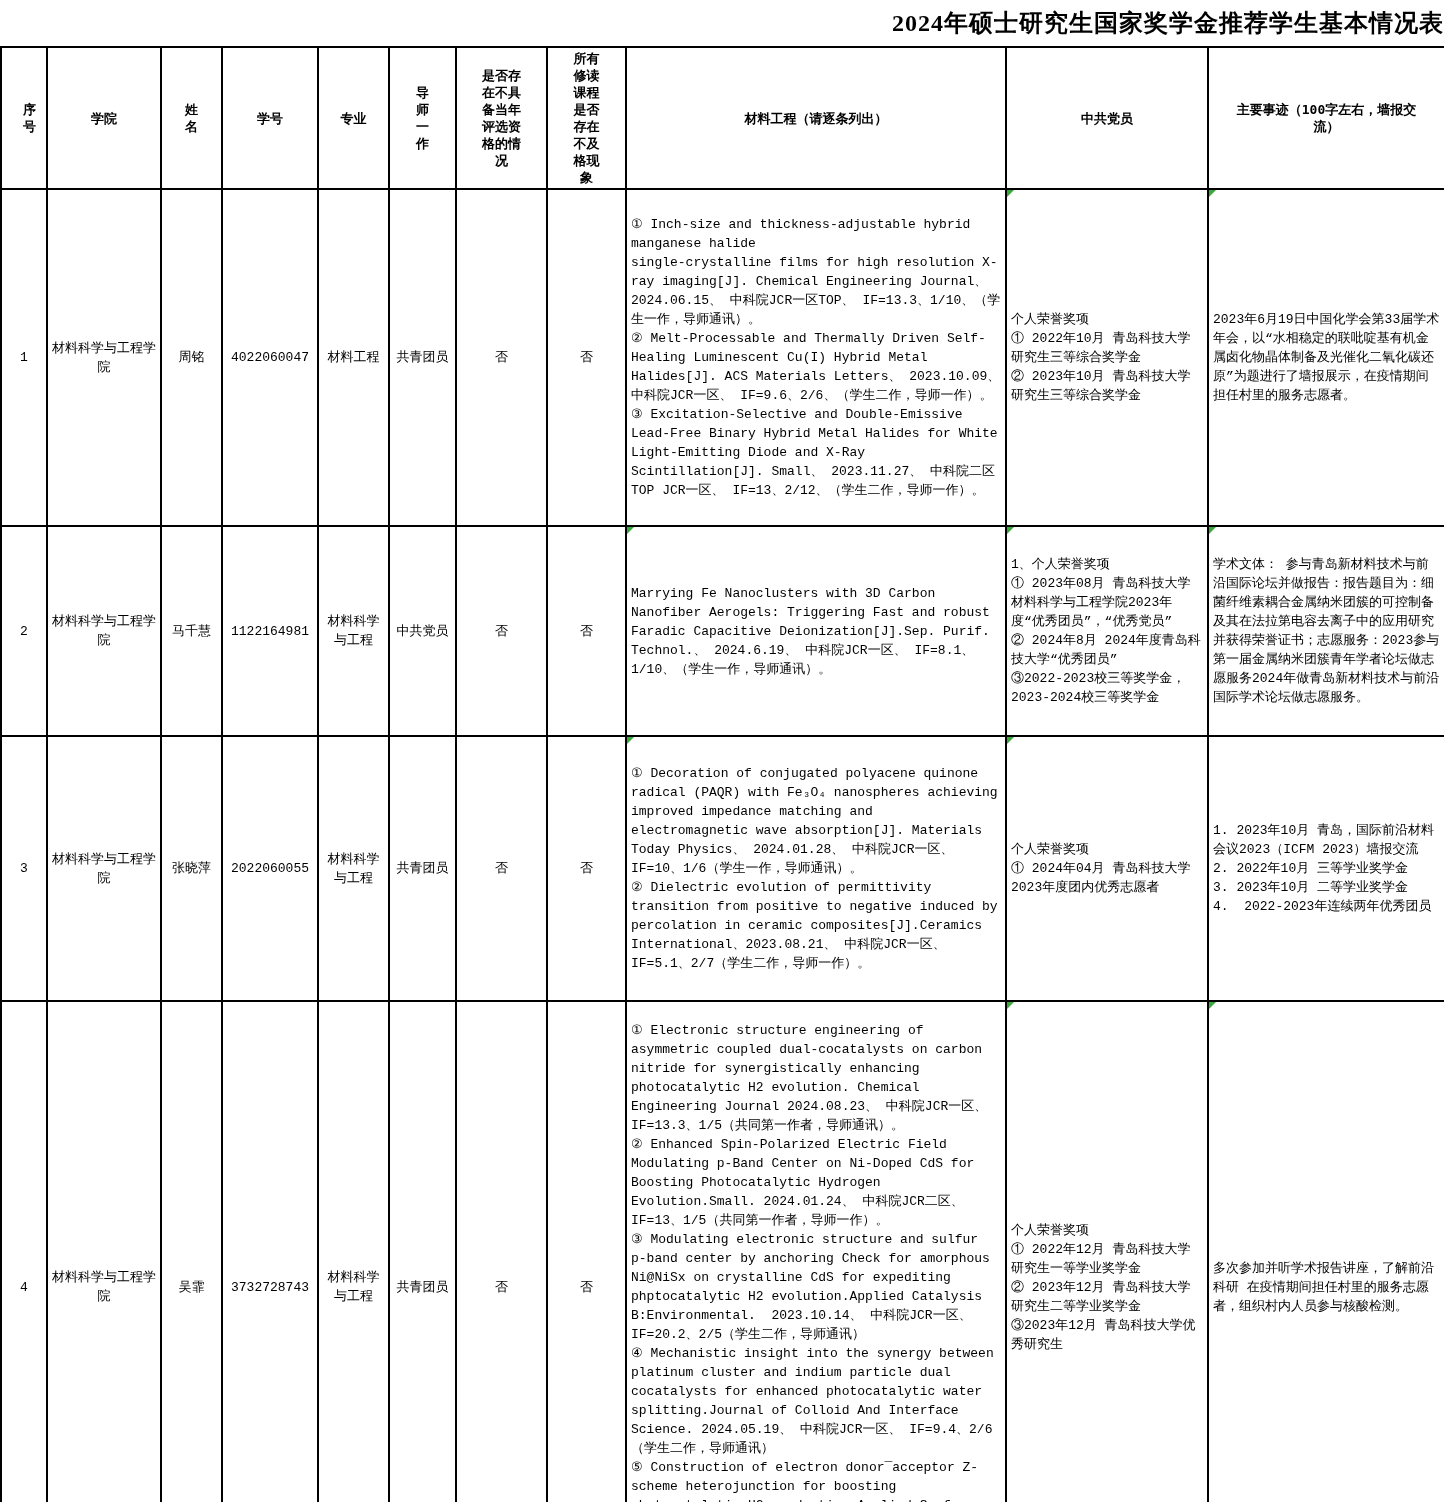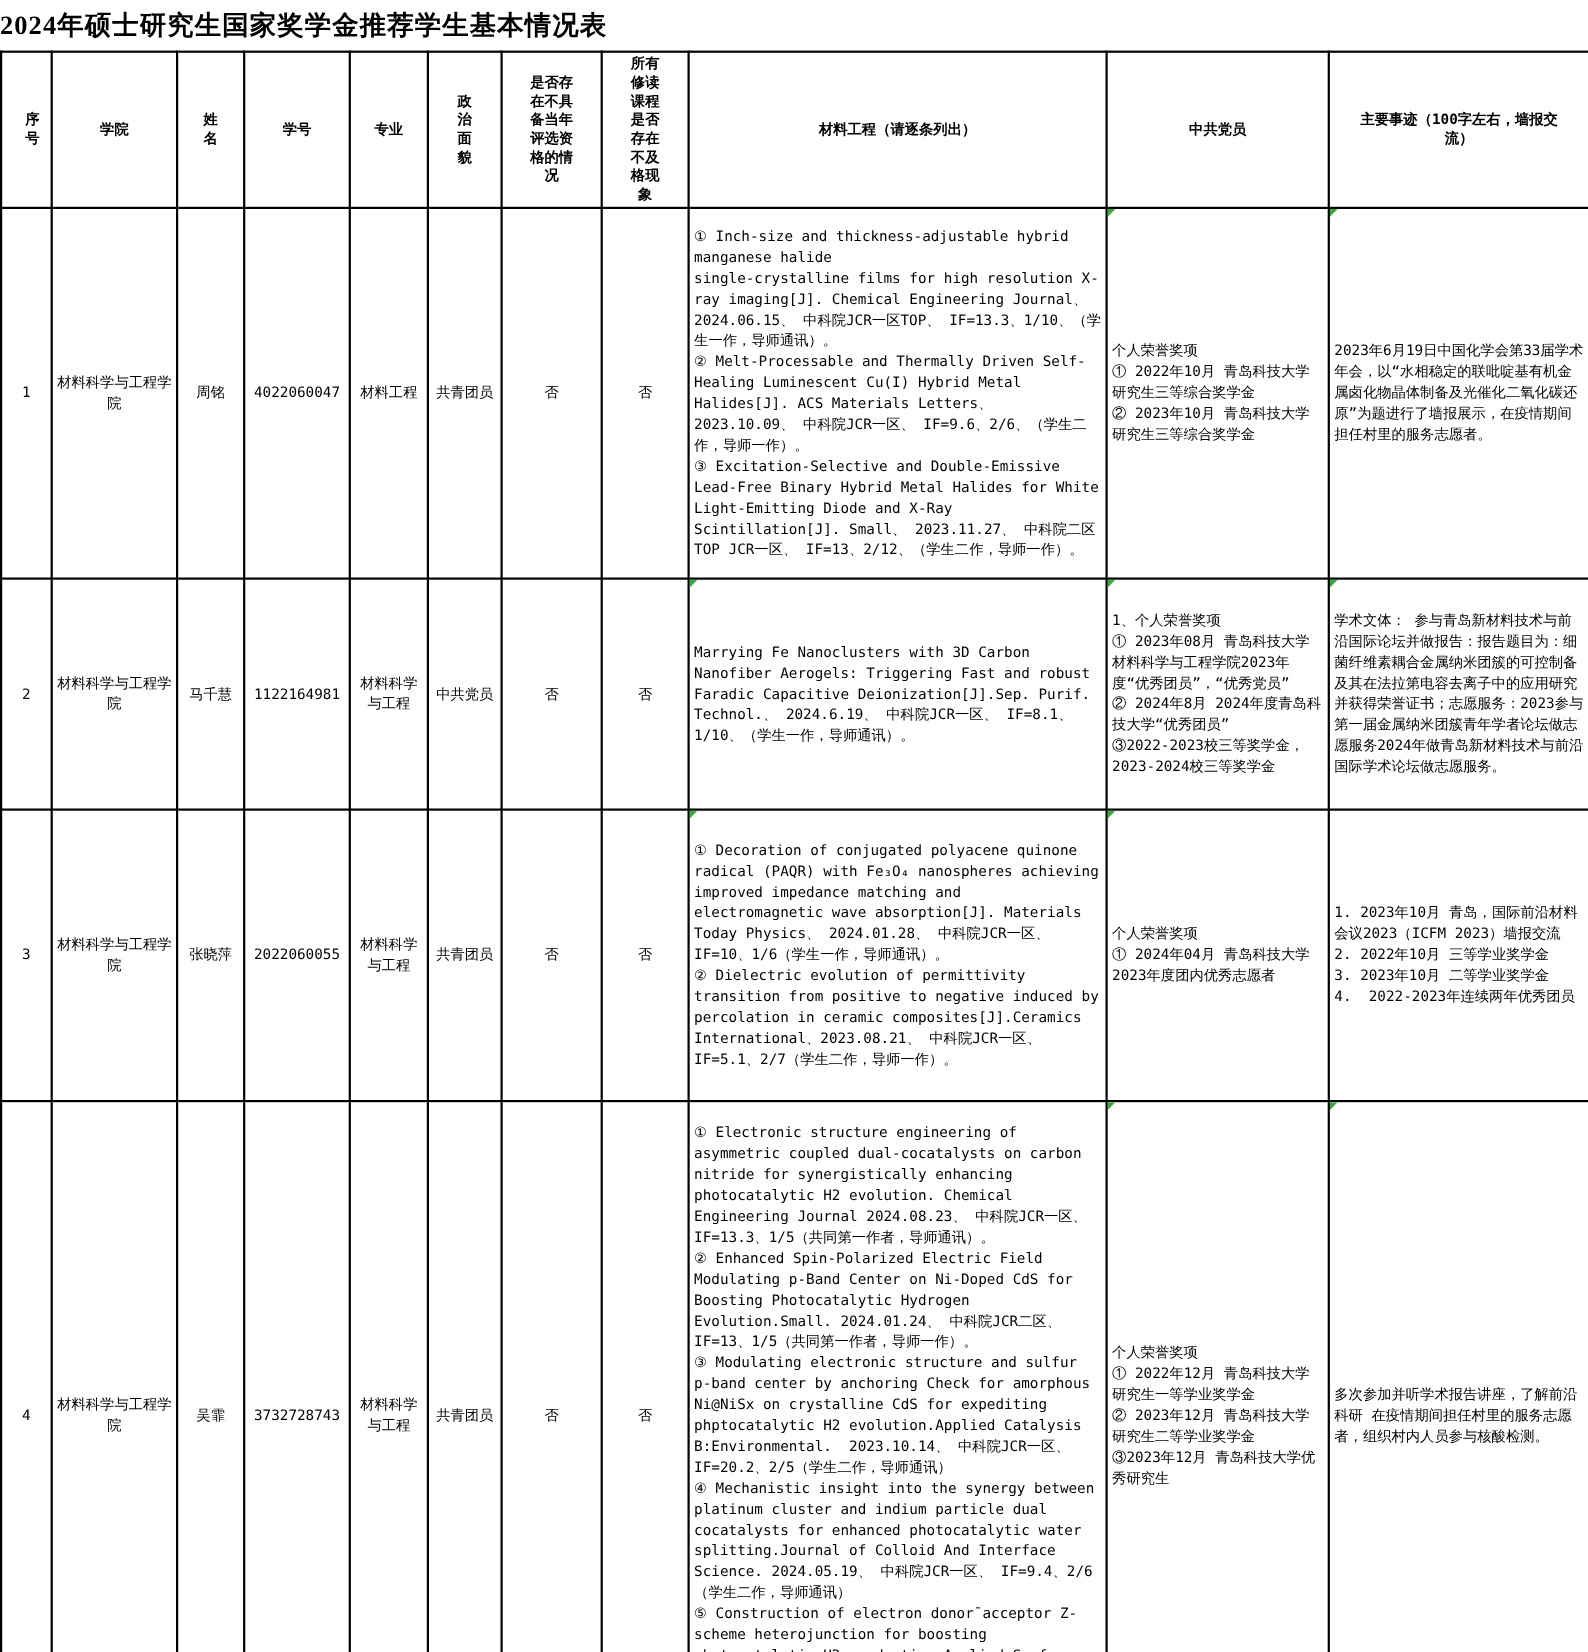--- a/index.html
+++ b/index.html
@@ -7,21 +7,21 @@
   html, body { margin: 0; padding: 0; background: #ffffff; }
   body {
     width: 1444px;
     color: #000;
     font-family: "DejaVu Sans Mono", "Liberation Sans", sans-serif;
   }
   .title-bar {
     height: 46px;
     display: flex;
     align-items: center;
-    justify-content: flex-start;
+    justify-content: flex-end;
   }
   .title-bar .title {
     font-family: "Liberation Serif", "DejaVu Serif", serif;
     font-weight: bold;
     font-size: 24px;
     letter-spacing: 1px;
   }
   table.main {
     width: 1444px;
     table-layout: fixed;
@@ -37,20 +37,21 @@
     font-weight: bold;
     line-height: 17px;
     text-align: center;
     padding: 2px 21px;
     word-break: break-all;
   }
   td {
     font-size: 13px;
     line-height: 19px;
     padding: 1px 4px;
+    font-family: Liberation Mono, monospace;
   }
   td.center { text-align: center; }
   td.left { text-align: left; }
   td.rel { position: relative; }
   .txt {
     white-space: pre-wrap;
     word-break: break-word;
   }
   .tri {
     position: absolute;
@@ -86,21 +87,21 @@
     <col style="width:202px">
       <col style="width:237px">
   </colgroup>
   <thead>
     <tr class="hdr">
       <th>序号</th>
       <th>学院</th>
       <th>姓名</th>
       <th>学号</th>
       <th>专业</th>
-      <th>政治面貌</th>
+      <th>导师一作</th>
       <th>是否存在不具备当年评选资格的情况</th>
       <th>所有修读课程是否存在不及格现象</th>
       <th>材料工程（请逐条列出）</th>
       <th>中共党员</th>
       <th>主要事迹（100字左右，墙报交流）</th>
     </tr>
   </thead>
   <tbody>
 
     <tr class="row-1">

